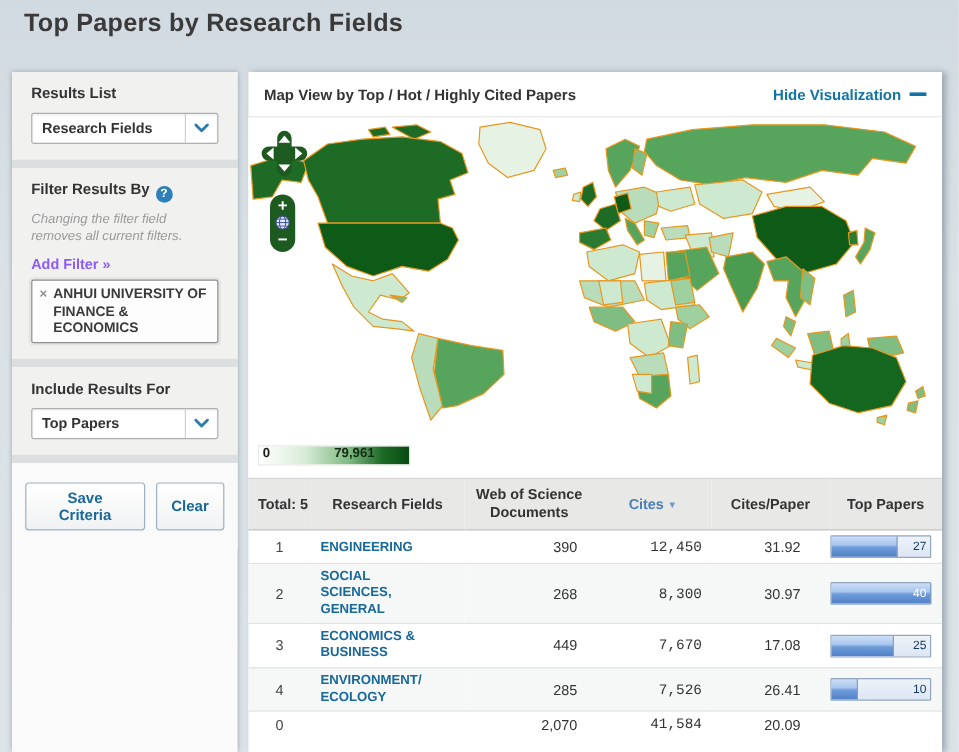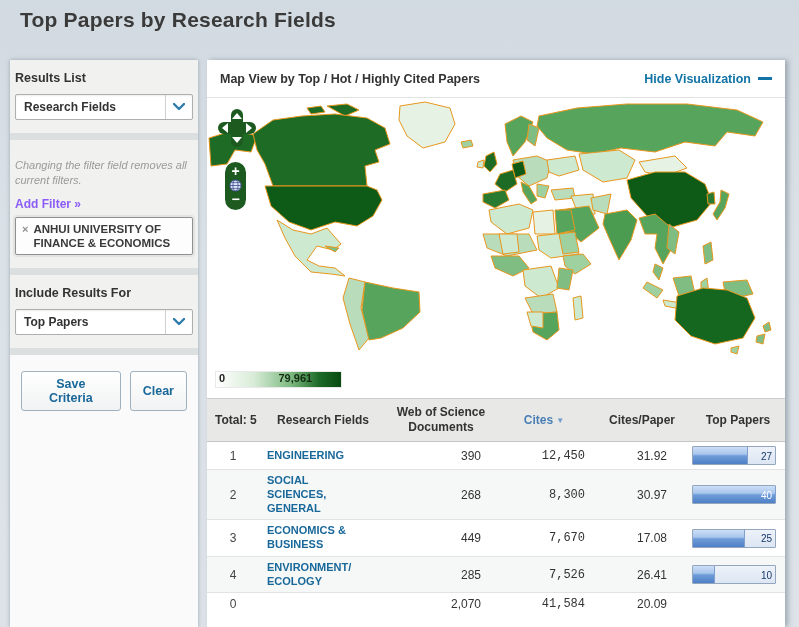--- a/index.html
+++ b/index.html
@@ -6,21 +6,21 @@
   body{
     width:799px;height:627px;position:relative;overflow:hidden;
     background:linear-gradient(180deg,#d2dae1 0%,#dbe2e7 40%,#dde3e8 100%);
     font-family:"Liberation Sans", sans-serif;
   }
   .page-title{position:absolute;left:20px;top:8px;font-size:21px;font-weight:bold;color:#3a3a3a;letter-spacing:.2px;}
 
   
   .sidebar{position:absolute;left:10px;top:60px;width:188px;bottom:0;background:#fafafa;
     box-shadow:0 0 4px rgba(100,115,130,.55);}
-  .side-sec{background:#f1f1f0;padding:11px 5px 13px;}
+  .side-sec{background:#f1f1f0;padding:11px 16px 13px;}
   .side-gap{height:7px;background:#dcdfe0;}
   .side-label{font-size:12.5px;font-weight:bold;color:#333;}
   .selectbox{margin-top:9px;background:#fff;border:1px solid #aeaeae;border-radius:2px;height:24px;
     display:flex;align-items:center;justify-content:space-between;cursor:pointer;
     box-shadow:inset 0 1px 2px rgba(0,0,0,.07);}
   .selectbox .sel-txt{padding-left:8px;font-size:12px;font-weight:bold;color:#333;}
   .sel-chev{width:26px;height:100%;border-left:1px solid #cfcfcf;display:flex;align-items:center;justify-content:center;}
   .help-dot{display:inline-flex;width:14px;height:14px;border-radius:50%;background:#2d7fb8;color:#fff;
     font-size:10px;font-weight:bold;align-items:center;justify-content:center;vertical-align:-2px;margin-left:5px;cursor:pointer;}
   .side-note{font-size:11px;font-style:italic;color:#9a9a9a;line-height:1.35;margin:7px 0 6px;}
@@ -99,20 +99,23 @@
       <span class="sel-txt">Research Fields</span>
       <span class="sel-chev">
         <svg width="12" height="8" viewBox="0 0 12 8">
             <polyline points="1,1 6,6 11,1" fill="none" stroke="#2e7cab" stroke-width="2.4" stroke-linecap="round" stroke-linejoin="round"></polyline>
           </svg>
       </span>
     </div>
   </div>
   <div class="side-gap"></div>
   <div class="side-sec">
+    <div class="side-label">
+      <span>Filter Results By</span><span class="help-dot">?</span>
+    </div>
     <div class="side-note">Changing the filter field removes all current filters.</div>
     <span class="add-filter">Add Filter »</span>
     <div class="filter-tag">
       <span class="x">×</span>
       <span class="tag-txt">ANHUI UNIVERSITY OF FINANCE &amp; ECONOMICS</span>
     </div>
   </div>
   <div class="side-gap"></div>
   <div class="side-sec">
     <div class="side-label">Include Results For</div>

